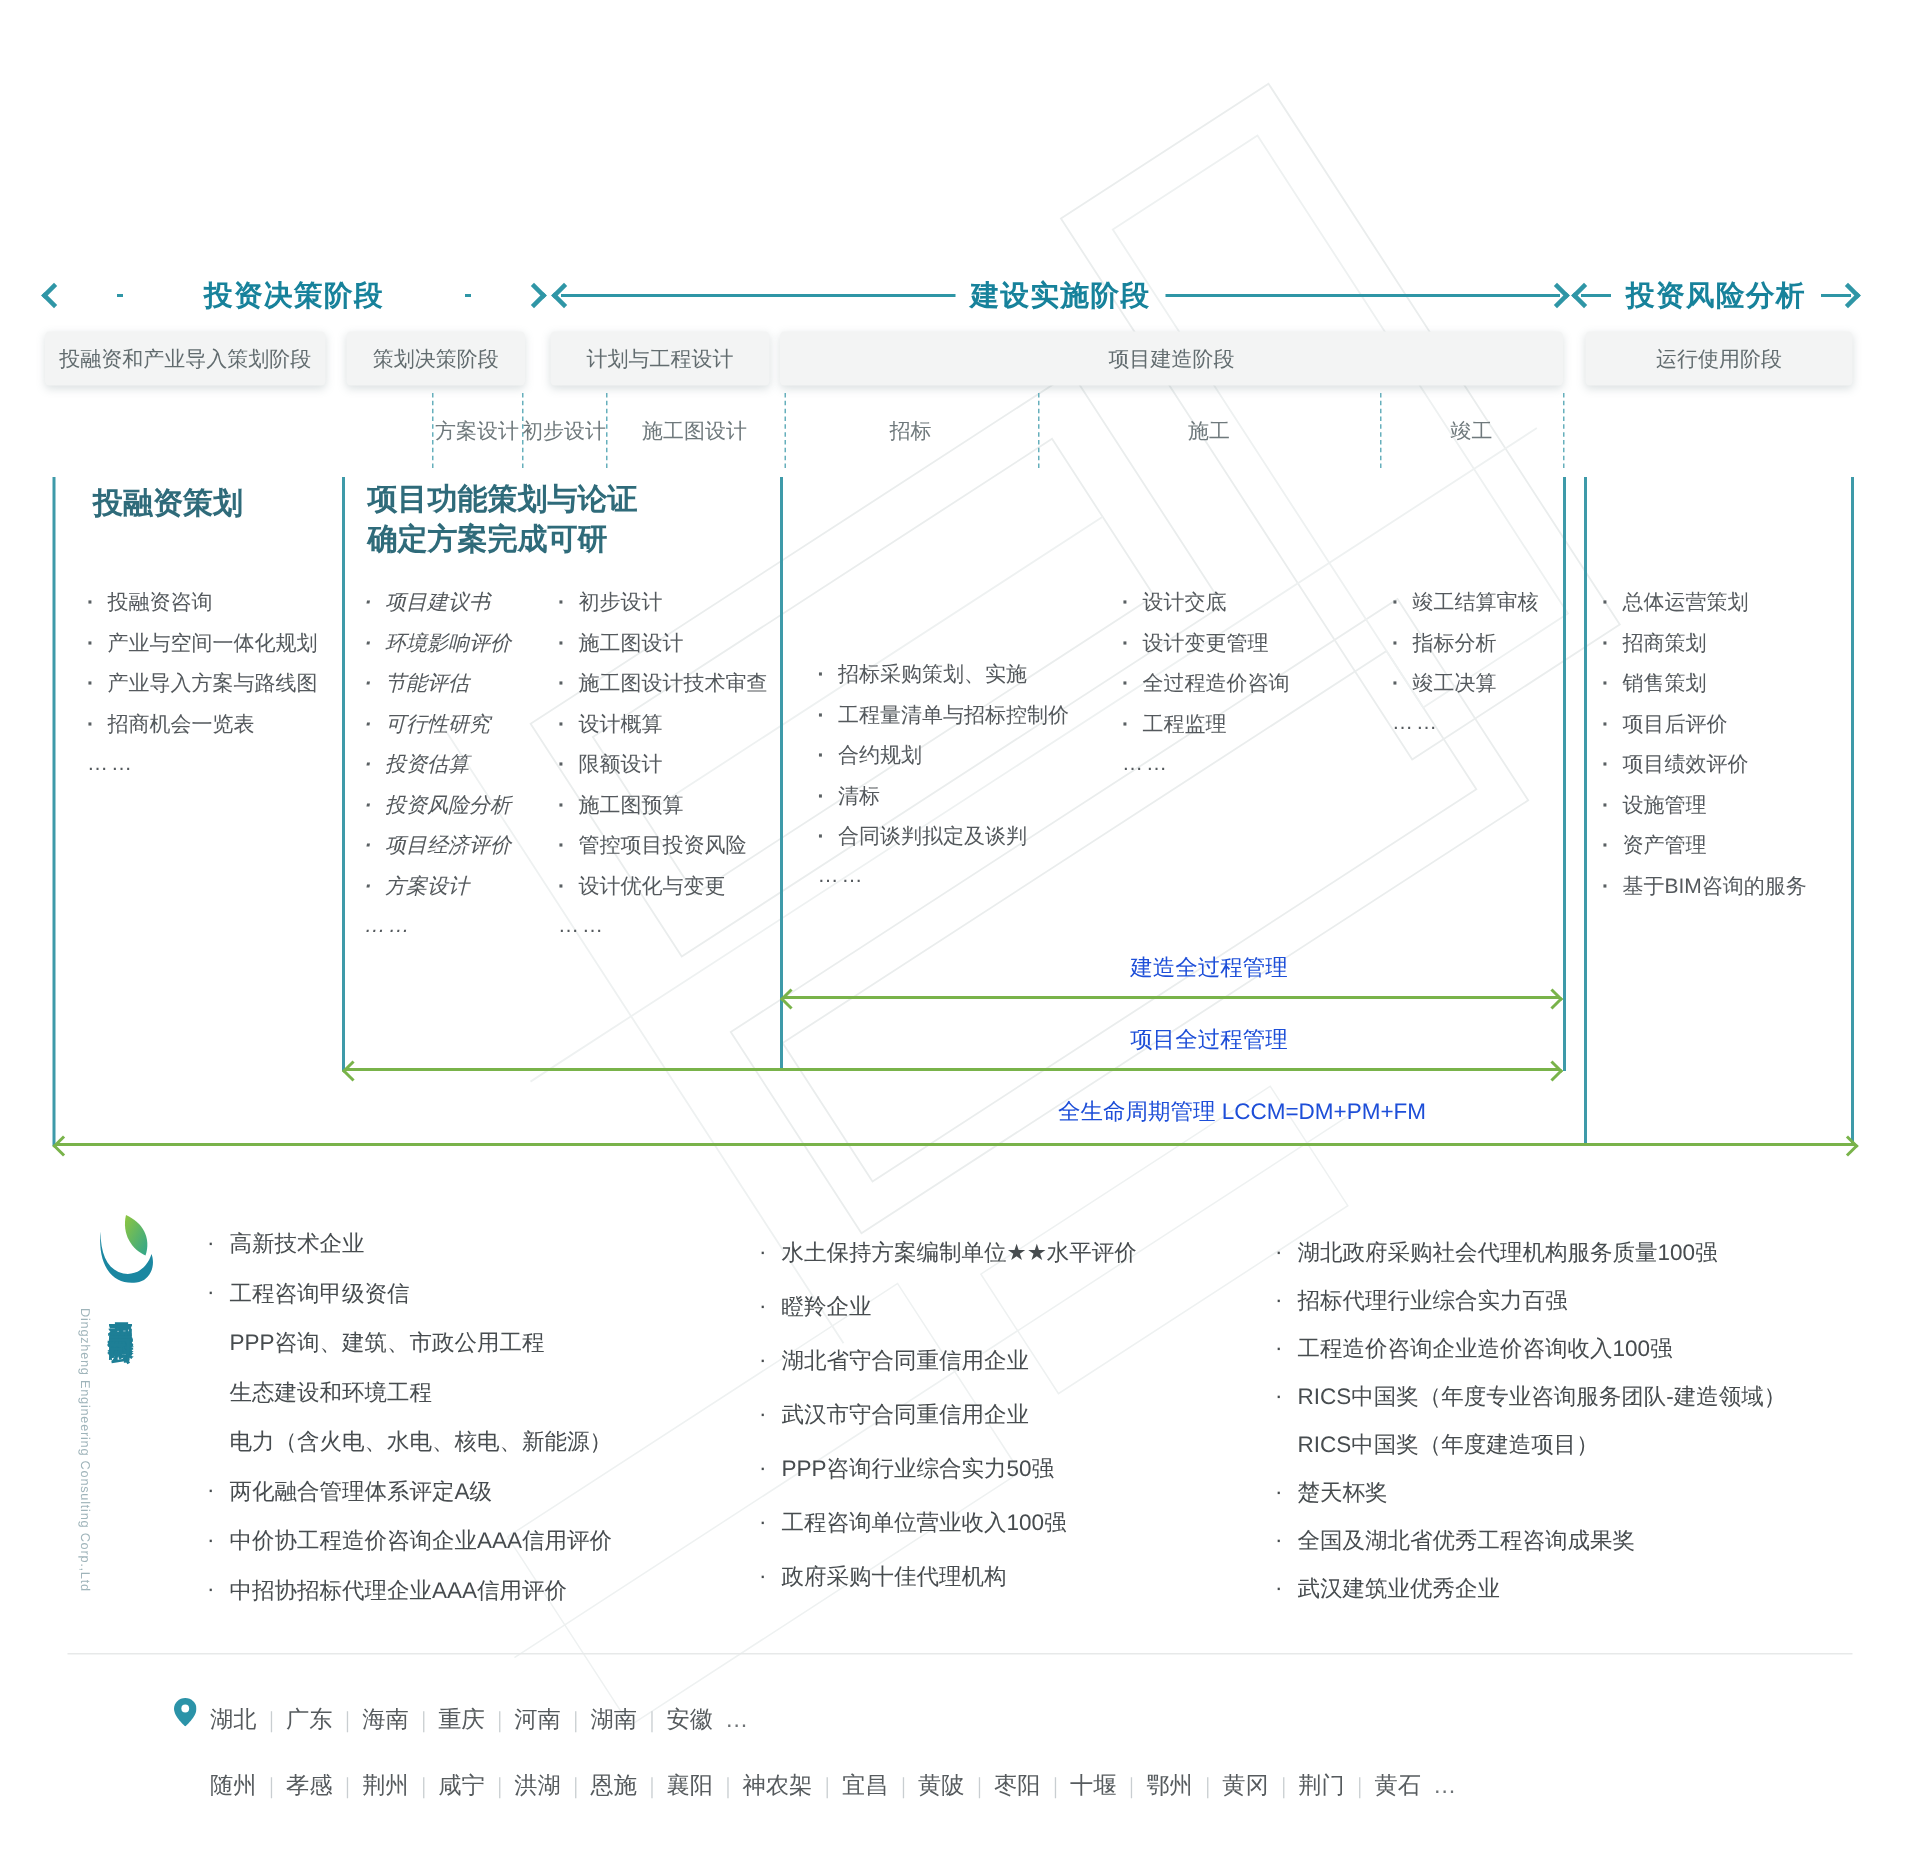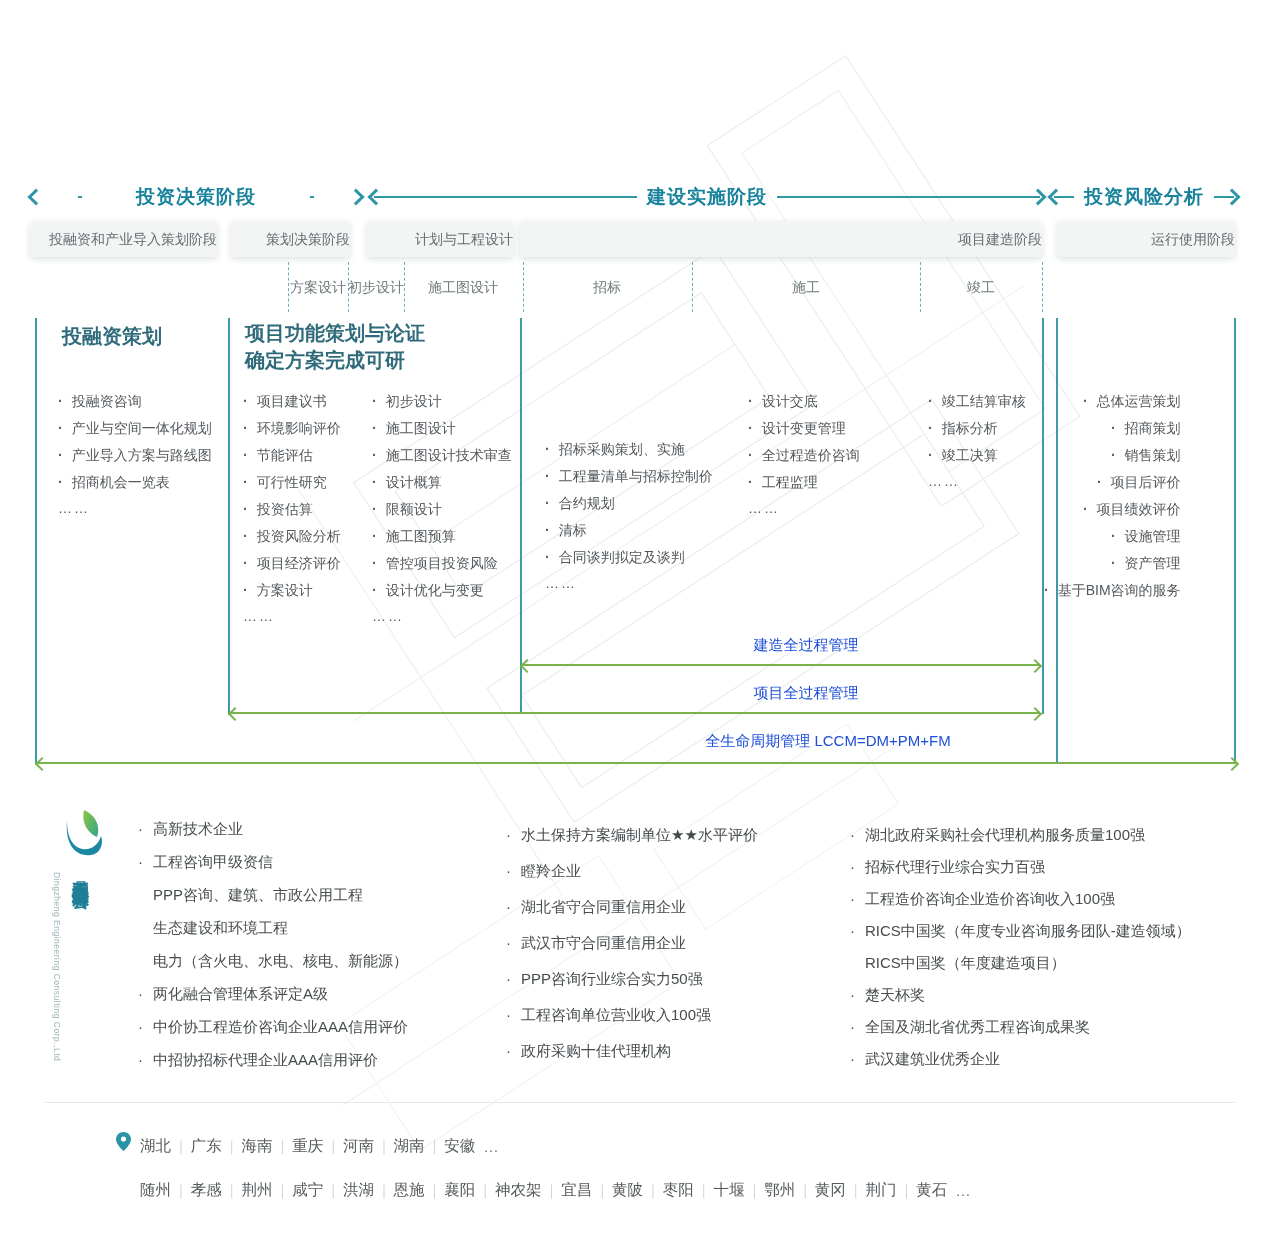--- a/index.html
+++ b/index.html
@@ -16,21 +16,21 @@
 
   
   .pa{position:absolute;top:186px;height:22px;display:flex;align-items:center;}
   .pa .ln{flex:1;height:2px;background:#2f96a6;}
   .pa .lbl{font-size:19px;font-weight:800;color:#17829b;margin:0 10px;white-space:nowrap;letter-spacing:1px;}
   .pa .chv{width:9px;height:9px;border-left:3px solid #2f96a6;border-bottom:3px solid #2f96a6;flex:none;}
   .pa .chv.l{transform:rotate(45deg);margin-right:-8px;}
   .pa .chv.r{transform:rotate(-135deg);margin-left:-8px;}
 
   
-  .pbox{position:absolute;top:221px;height:36px;line-height:36px;text-align:right;
+  .pbox{position:absolute;top:221px;height:36px;line-height:36px;text-align:center;
         background:#f3f4f4;border-radius:3px;box-shadow:0 2px 6px rgba(140,155,160,.30);
         font-size:14px;color:#626c6f;white-space:nowrap;}
 
   
   .sp{position:absolute;top:279px;width:140px;margin-left:-70px;text-align:center;
       font-size:14px;color:#6f797c;white-space:nowrap;}
   .dash{position:absolute;top:262px;height:50px;width:0;border-left:1px dashed #66afbc;}
 
   
   .vline{position:absolute;width:2px;background:#3e9aa9;}
@@ -161,21 +161,21 @@
   <div class="svc" style="left:58px;">
     <div>
 
     <div class="svc-item"><span>投融资咨询</span></div>
         <div class="svc-item"><span>产业与空间一体化规划</span></div>
         <div class="svc-item"><span>产业导入方案与路线图</span></div>
         <div class="svc-item"><span>招商机会一览表</span></div>
       </div>
     <div class="svc-more">……</div>
   </div>
-  <div class="svc" style="left:243px;">
+  <div class="svc" style="left:243px;font-style:italic;">
     <div>
 
     <div class="svc-item"><span>项目建议书</span></div>
         <div class="svc-item"><span>环境影响评价</span></div>
         <div class="svc-item"><span>节能评估</span></div>
         <div class="svc-item"><span>可行性研究</span></div>
         <div class="svc-item"><span>投资估算</span></div>
         <div class="svc-item"><span>投资风险分析</span></div>
         <div class="svc-item"><span>项目经济评价</span></div>
         <div class="svc-item"><span>方案设计</span></div>
@@ -219,21 +219,21 @@
   </div>
   <div class="svc" style="left:928px;">
     <div>
 
     <div class="svc-item"><span>竣工结算审核</span></div>
         <div class="svc-item"><span>指标分析</span></div>
         <div class="svc-item"><span>竣工决算</span></div>
       </div>
     <div class="svc-more">……</div>
   </div>
-  <div class="svc" style="left:1044px;text-align:right;">
+  <div class="svc" style="left:1068px;">
     <div>
 
     <div class="svc-item"><span>总体运营策划</span></div>
         <div class="svc-item"><span>招商策划</span></div>
         <div class="svc-item"><span>销售策划</span></div>
         <div class="svc-item"><span>项目后评价</span></div>
         <div class="svc-item"><span>项目绩效评价</span></div>
         <div class="svc-item"><span>设施管理</span></div>
         <div class="svc-item"><span>资产管理</span></div>
         <div class="svc-item"><span>基于BIM咨询的服务</span></div>

